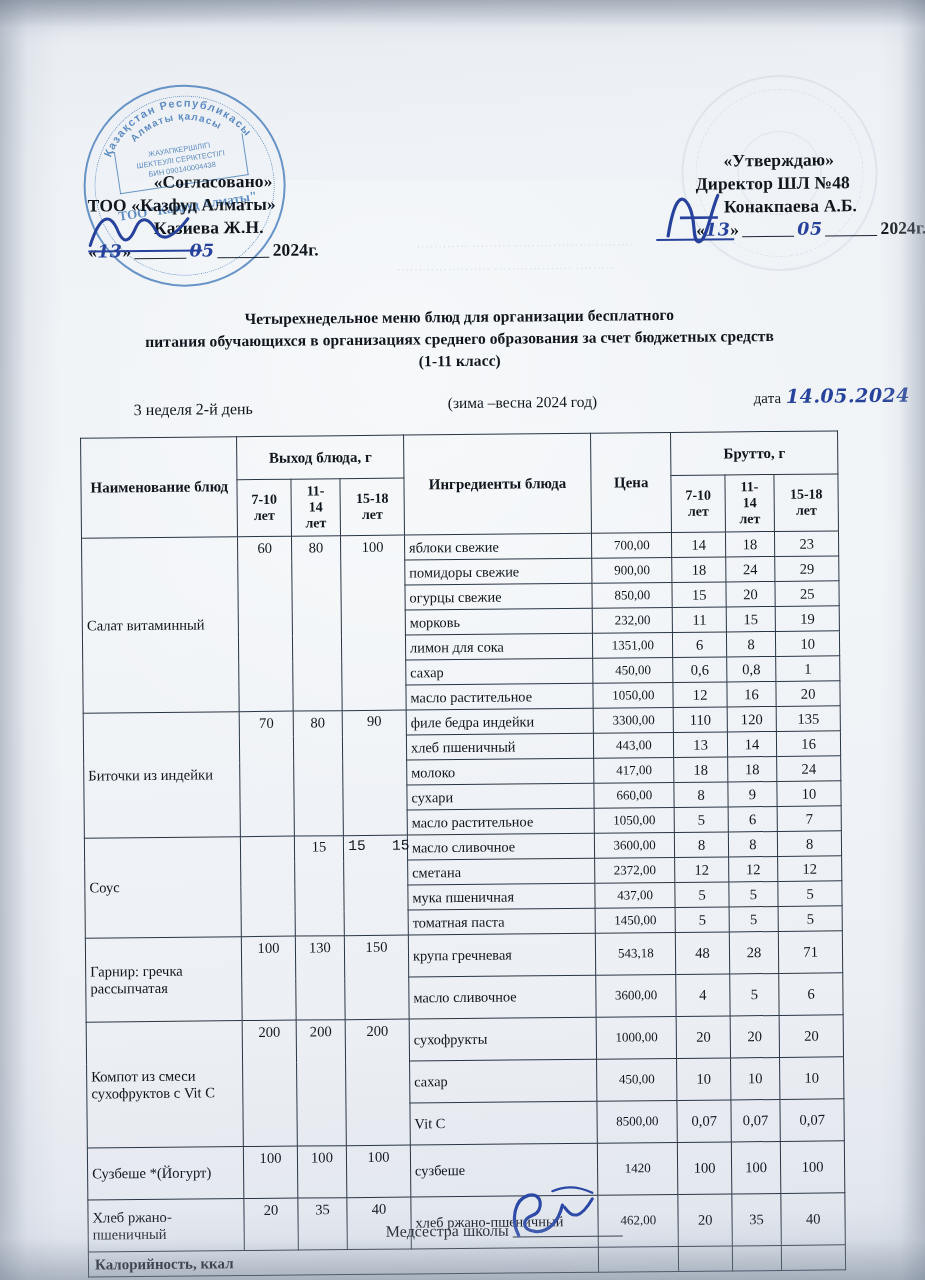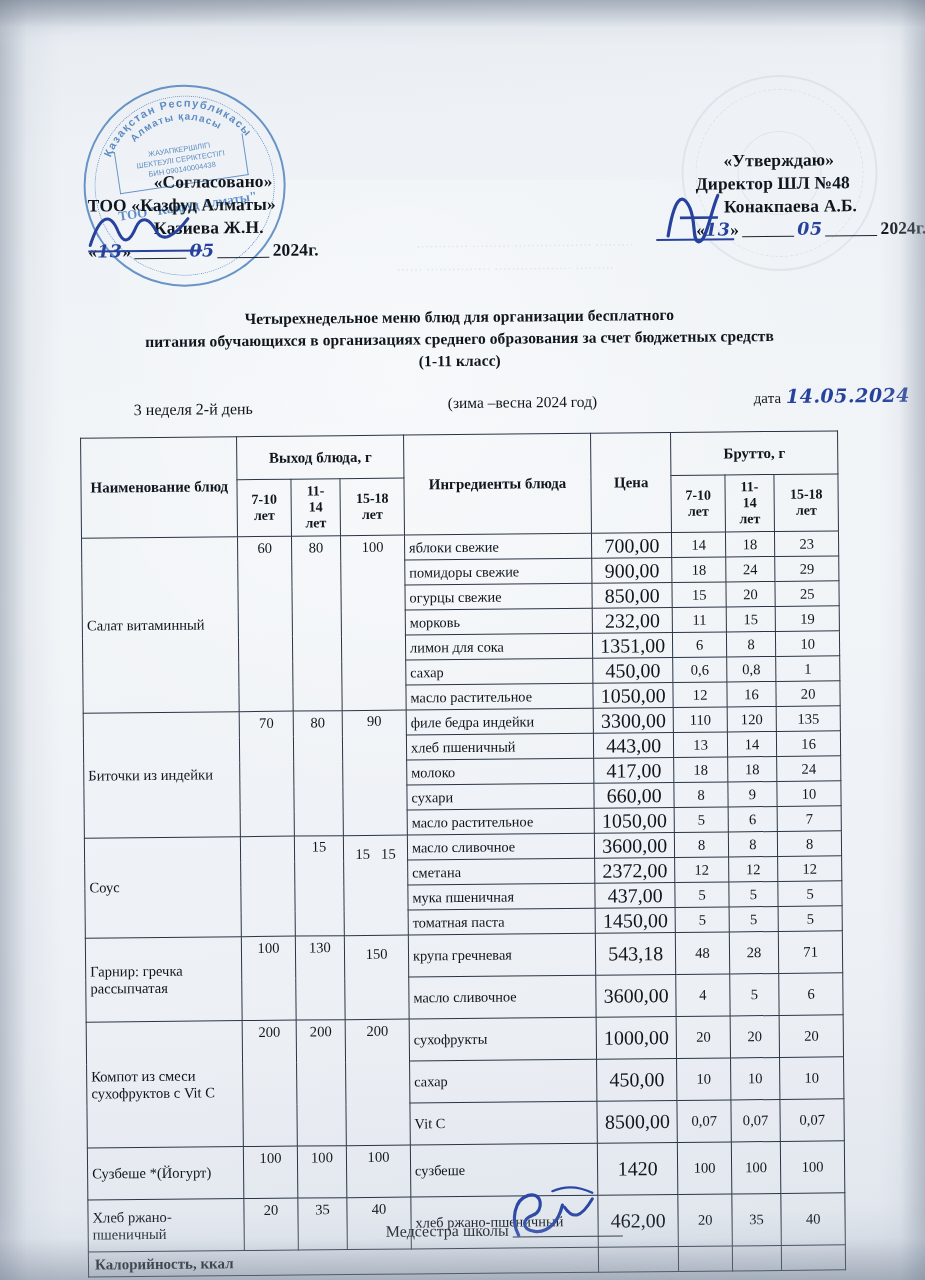--- a/index.html
+++ b/index.html
@@ -234,21 +234,21 @@
     font-size: 14.6px;
     line-height: 1.2;
   }
   td.num { text-align: center; font-size: 14.6px; }
   td.ingr {
     text-align: left;
     padding-left: 7px;
     font-size: 14.4px;
     line-height: 1.15;
   }
-  td.price { text-align: center; font-size: 20px; }
+  td.price { text-align: center; font-size: 13px; }
   td.brut  { text-align: center; font-size: 14.6px; }
 
   tr.r { height: 25px; }
   tr.r-tall { height: 42px; }
   tr.r-xtall { height: 52px; }
 
   #cal-row td {
     text-align: left;
     font-weight: bold;
     padding-left: 6px;
@@ -486,21 +486,21 @@
             <td class="ingr">масло растительное</td>
             <td class="price">1050,00</td>
             <td class="brut">5</td>
             <td class="brut">6</td>
             <td class="brut">7</td>
           </tr>
           <tr class="r">
             <td class="dish" rowspan="4">Соус</td>
             <td class="num" rowspan="4"></td>
             <td class="num" rowspan="4" style="vertical-align:top;padding-top:2px;">15</td>
-            <td class="num" rowspan="4" style="vertical-align:top;padding-top:10px;">15&nbsp;&nbsp;&nbsp;15</td>
+            <td class="num" rowspan="4" style="vertical-align:top;padding-top:2px;font-family:Liberation Mono, monospace;">15&nbsp;&nbsp;&nbsp;15</td>
             <td class="ingr">масло сливочное</td>
             <td class="price">3600,00</td>
             <td class="brut">8</td>
             <td class="brut">8</td>
             <td class="brut">8</td>
           </tr>
           <tr class="r">
             <td class="ingr">сметана</td>
             <td class="price">2372,00</td>
             <td class="brut">12</td>
@@ -518,21 +518,21 @@
             <td class="ingr">томатная паста</td>
             <td class="price">1450,00</td>
             <td class="brut">5</td>
             <td class="brut">5</td>
             <td class="brut">5</td>
           </tr>
           <tr class="r-tall">
             <td class="dish" rowspan="2">Гарнир: гречка рассыпчатая</td>
             <td class="num" rowspan="2" style="vertical-align:top;padding-top:3px;">100</td>
             <td class="num" rowspan="2" style="vertical-align:top;padding-top:3px;">130</td>
-            <td class="num" rowspan="2" style="vertical-align:top;padding-top:10px;margin-top:8px;">150</td>
+            <td class="num" rowspan="2" style="vertical-align:top;padding-top:3px;margin-top:8px;">150</td>
             <td class="ingr">крупа гречневая</td>
             <td class="price">543,18</td>
             <td class="brut">48</td>
             <td class="brut">28</td>
             <td class="brut">71</td>
           </tr>
           <tr class="r-tall">
             <td class="ingr">масло сливочное</td>
             <td class="price">3600,00</td>
             <td class="brut">4</td>

